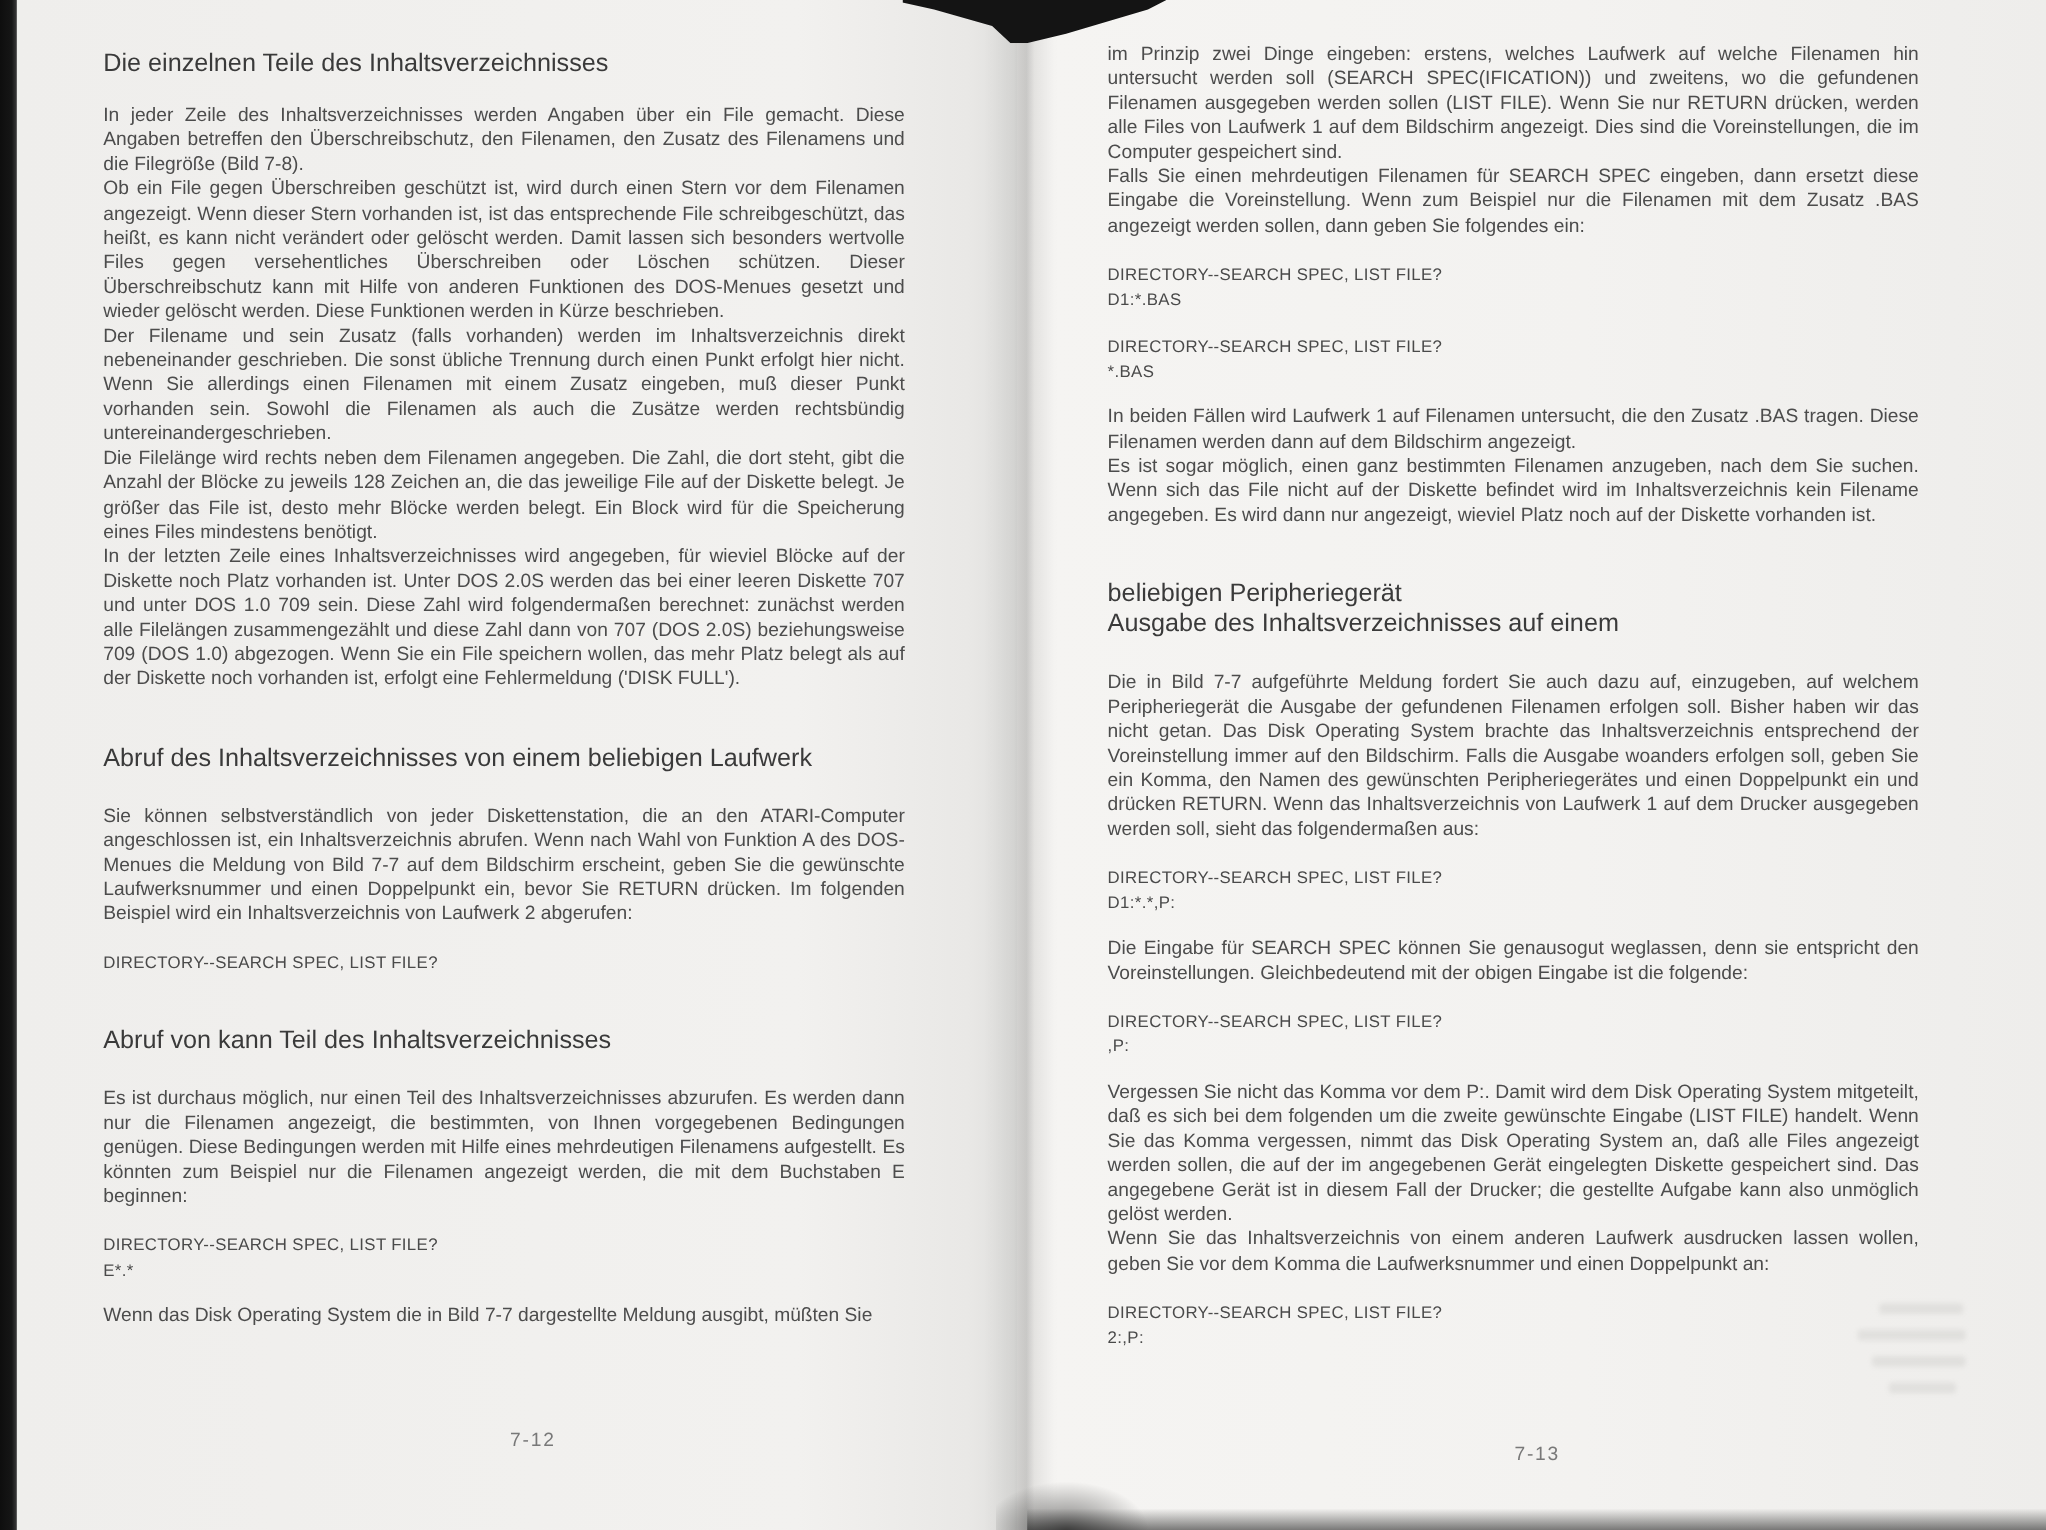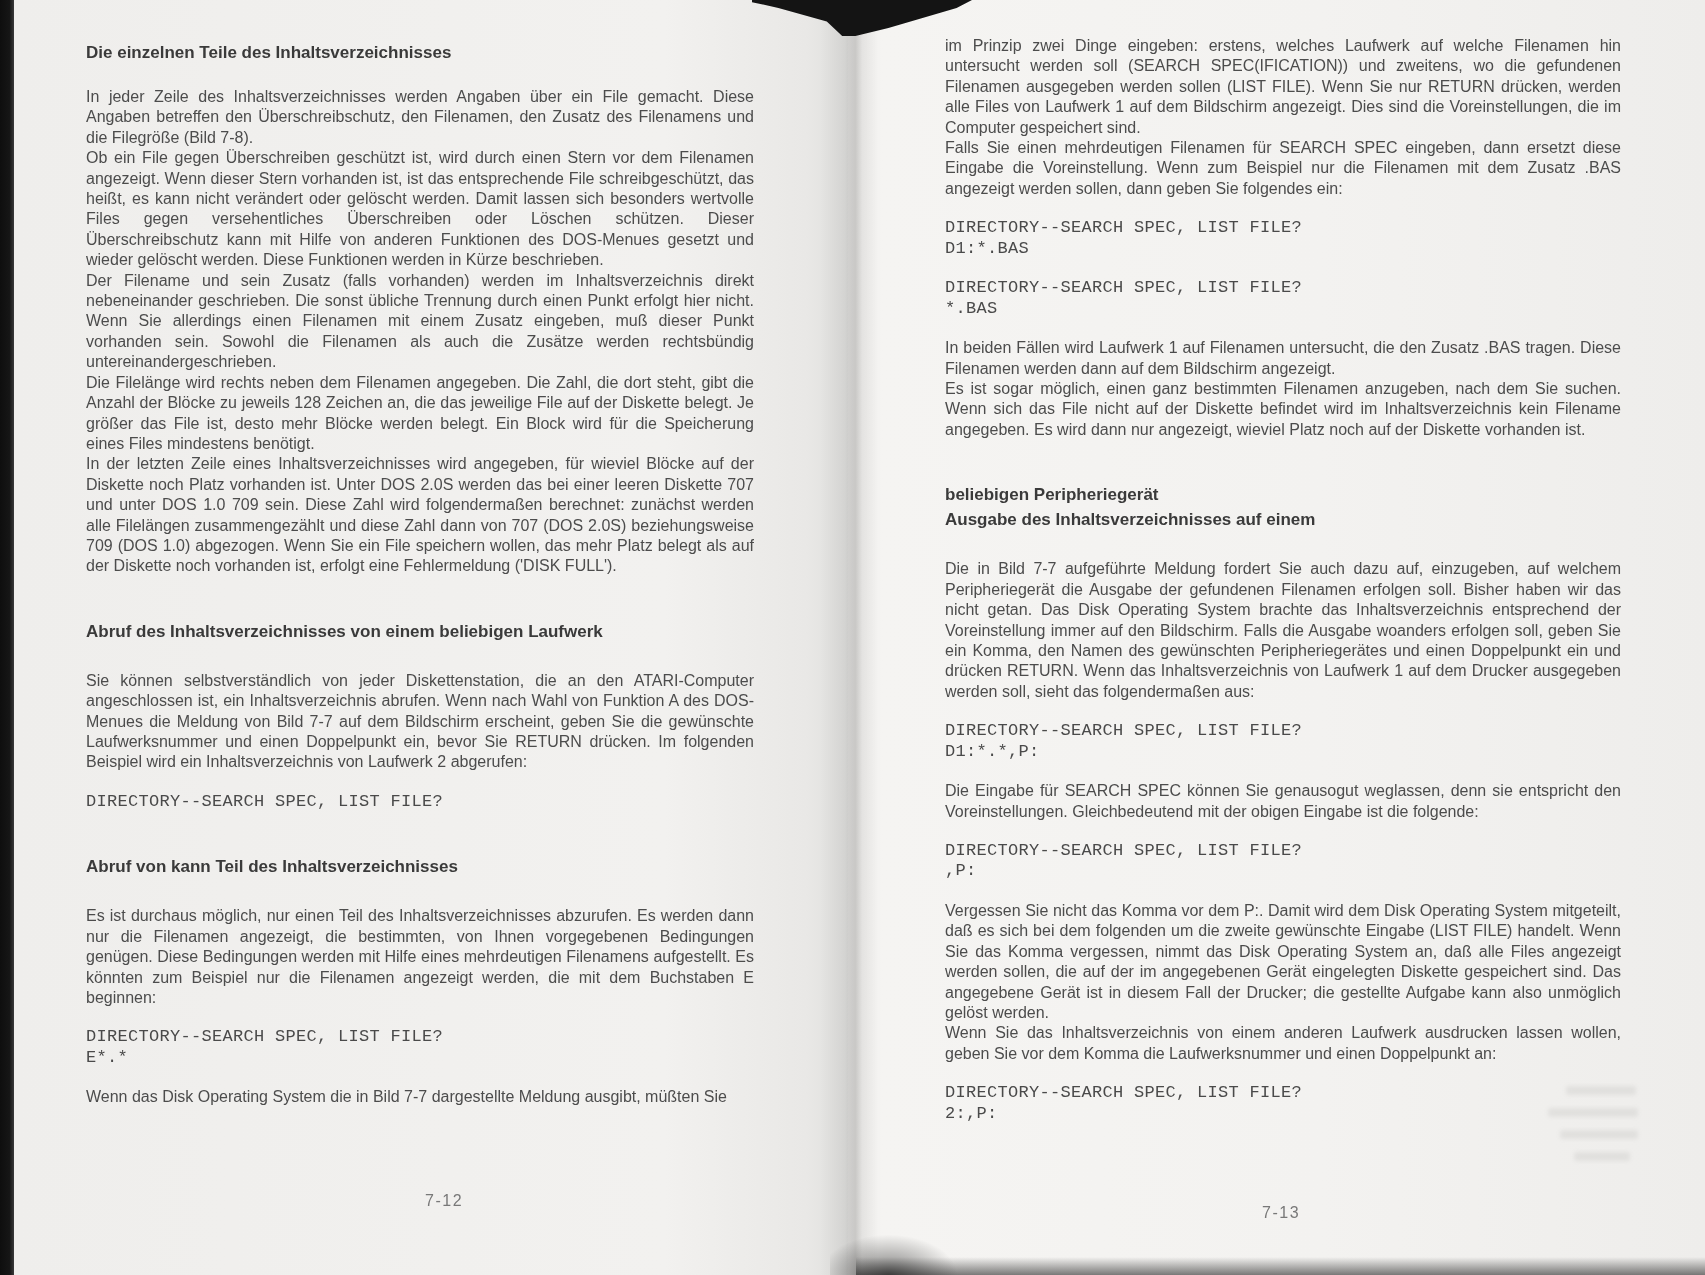--- a/index.html
+++ b/index.html
@@ -24,28 +24,28 @@
     filter:blur(.6px);}
   .bottom-shade{position:absolute;left:856px;right:0;bottom:0;height:18px;
     background:linear-gradient(to bottom,rgba(0,0,0,0) 0%,rgba(20,20,20,.55) 100%);}
   .bottom-gutter-shadow{position:absolute;left:830px;bottom:0;width:130px;height:42px;
     background:radial-gradient(ellipse at 45% 100%,rgba(0,0,0,.5) 0%,rgba(0,0,0,0) 68%);}
   .smudge{position:absolute;background:#8a8a86;opacity:.14;filter:blur(2px);border-radius:3px;}
 
   
   .content{position:absolute;}
   .content-left{left:72px;top:40px;width:668px;}
-  .content-right{left:97px;top:36px;width:676px;}
+  .content-right{left:75px;top:36px;width:676px;}
   p{margin:0;font-size:16px;line-height:20.4px;color:#4c4c4c;
     text-align:justify;hyphens:auto;}
-  .heading{margin:0;font-size:17px;line-height:25px;font-weight:bold;color:#3a3a3a;}
+  .heading{margin:0;font-size:21px;line-height:25px;font-weight:normal;color:#3a3a3a;}
   .heading.h-top{margin-bottom:22px;}
   .heading.h-section{margin-top:42px;margin-bottom:27px;}
-  .code{font-family:Liberation Mono, monospace;
-    font-size:17px;line-height:20.5px;letter-spacing:.3px;color:#4a4a4a;
+  .code{font-family:Liberation Sans, sans-serif;
+    font-size:14px;line-height:20.5px;letter-spacing:.3px;color:#4a4a4a;
     margin:19px 0;white-space:pre;}
   .pagenum{position:absolute;font-size:16px;color:#787878;letter-spacing:1.5px;}
   .pagenum-left{left:425px;top:1192px;}
   .pagenum-right{left:1262px;top:1204px;}
 </style>
 </head>
 <body>
 
 <div class="stage">
 

